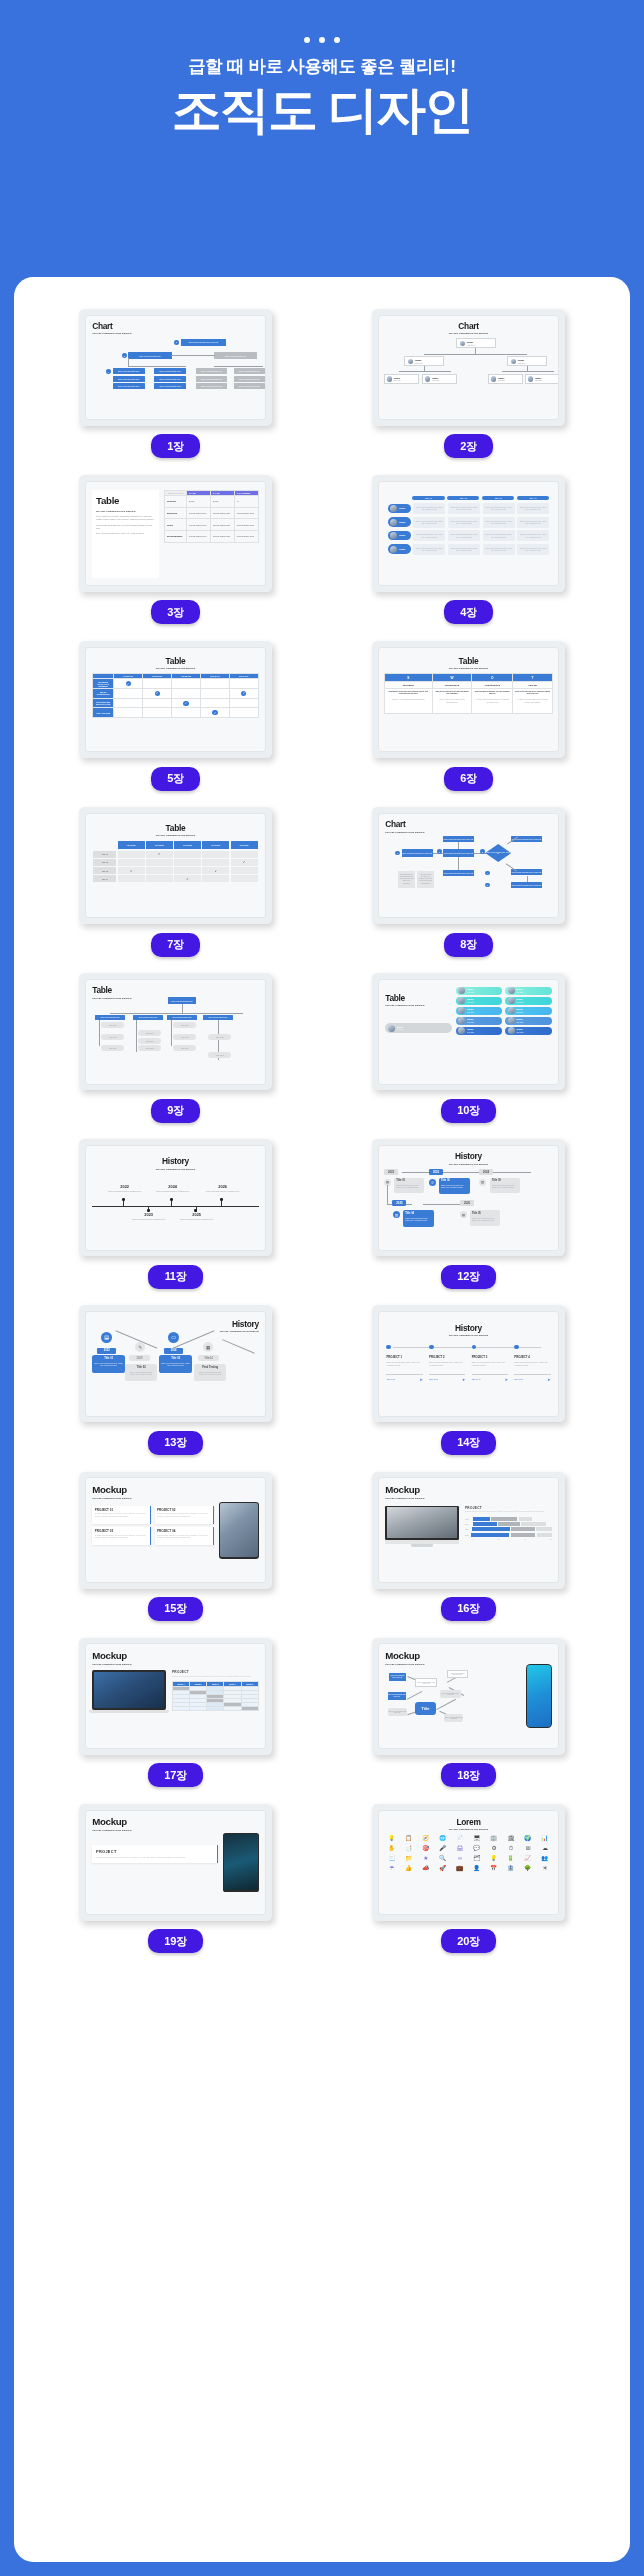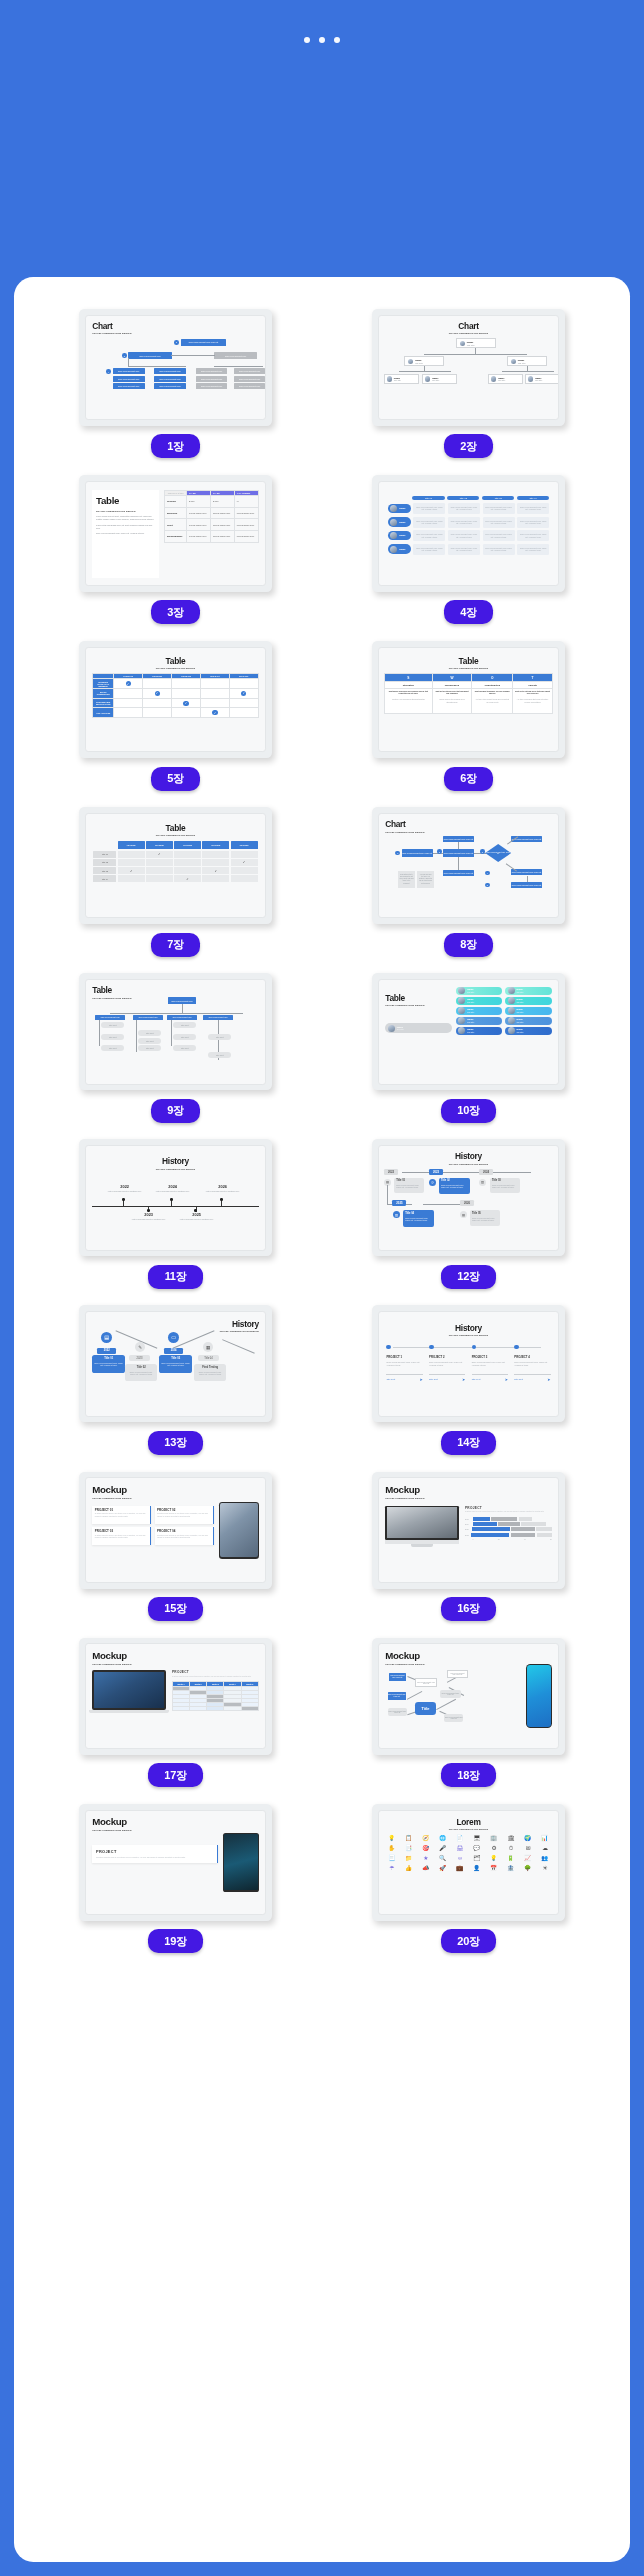--- a/index.html
+++ b/index.html
@@ -108,20 +108,22 @@
 <body>
 
 <div class="page">
 
   <div class="hero">
     <div class="dots">
       <span></span>
         <span></span>
         <span></span>
     </div>
+    <div class="hero-sub">급할 때 바로 사용해도 좋은 퀄리티!</div>
+    <div class="hero-t2">조직도 디자인</div>
   </div>
 
   <div class="panel">
     <div class="grid">
 
       <div class="cell">
         <div class="frame-wrap">
             <div class="frame">
               <div class="screen">
           <div class="s-title">Chart</div>

